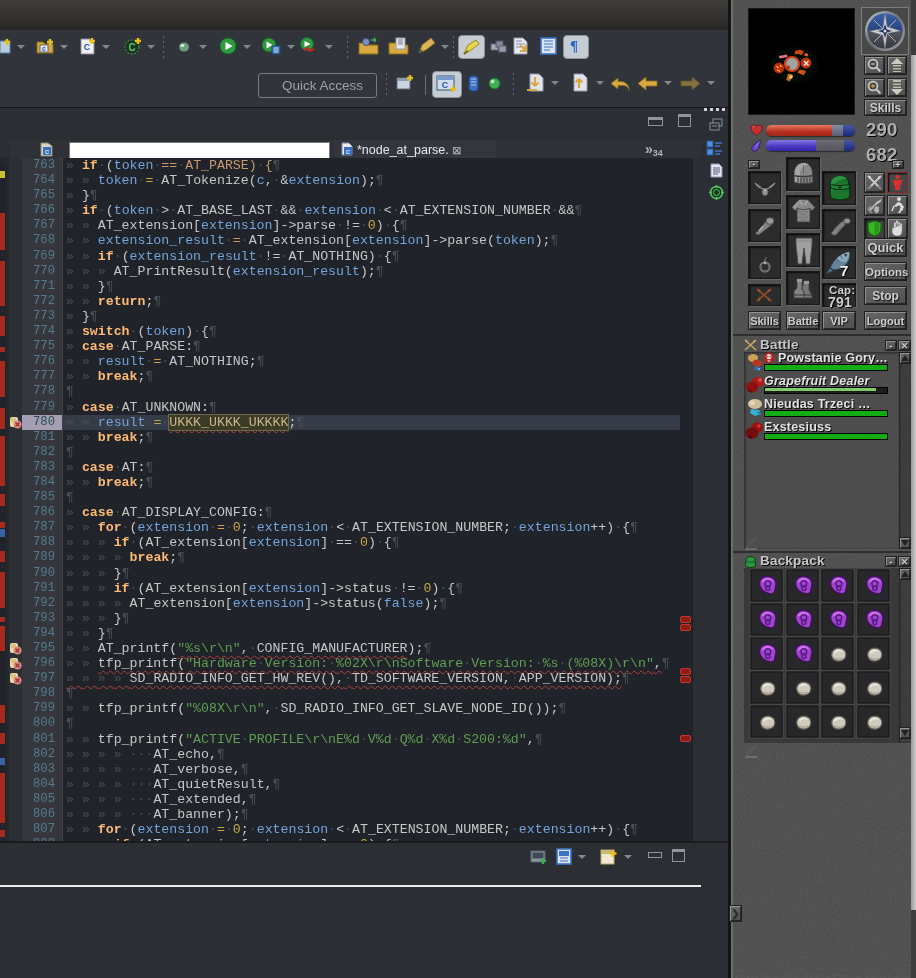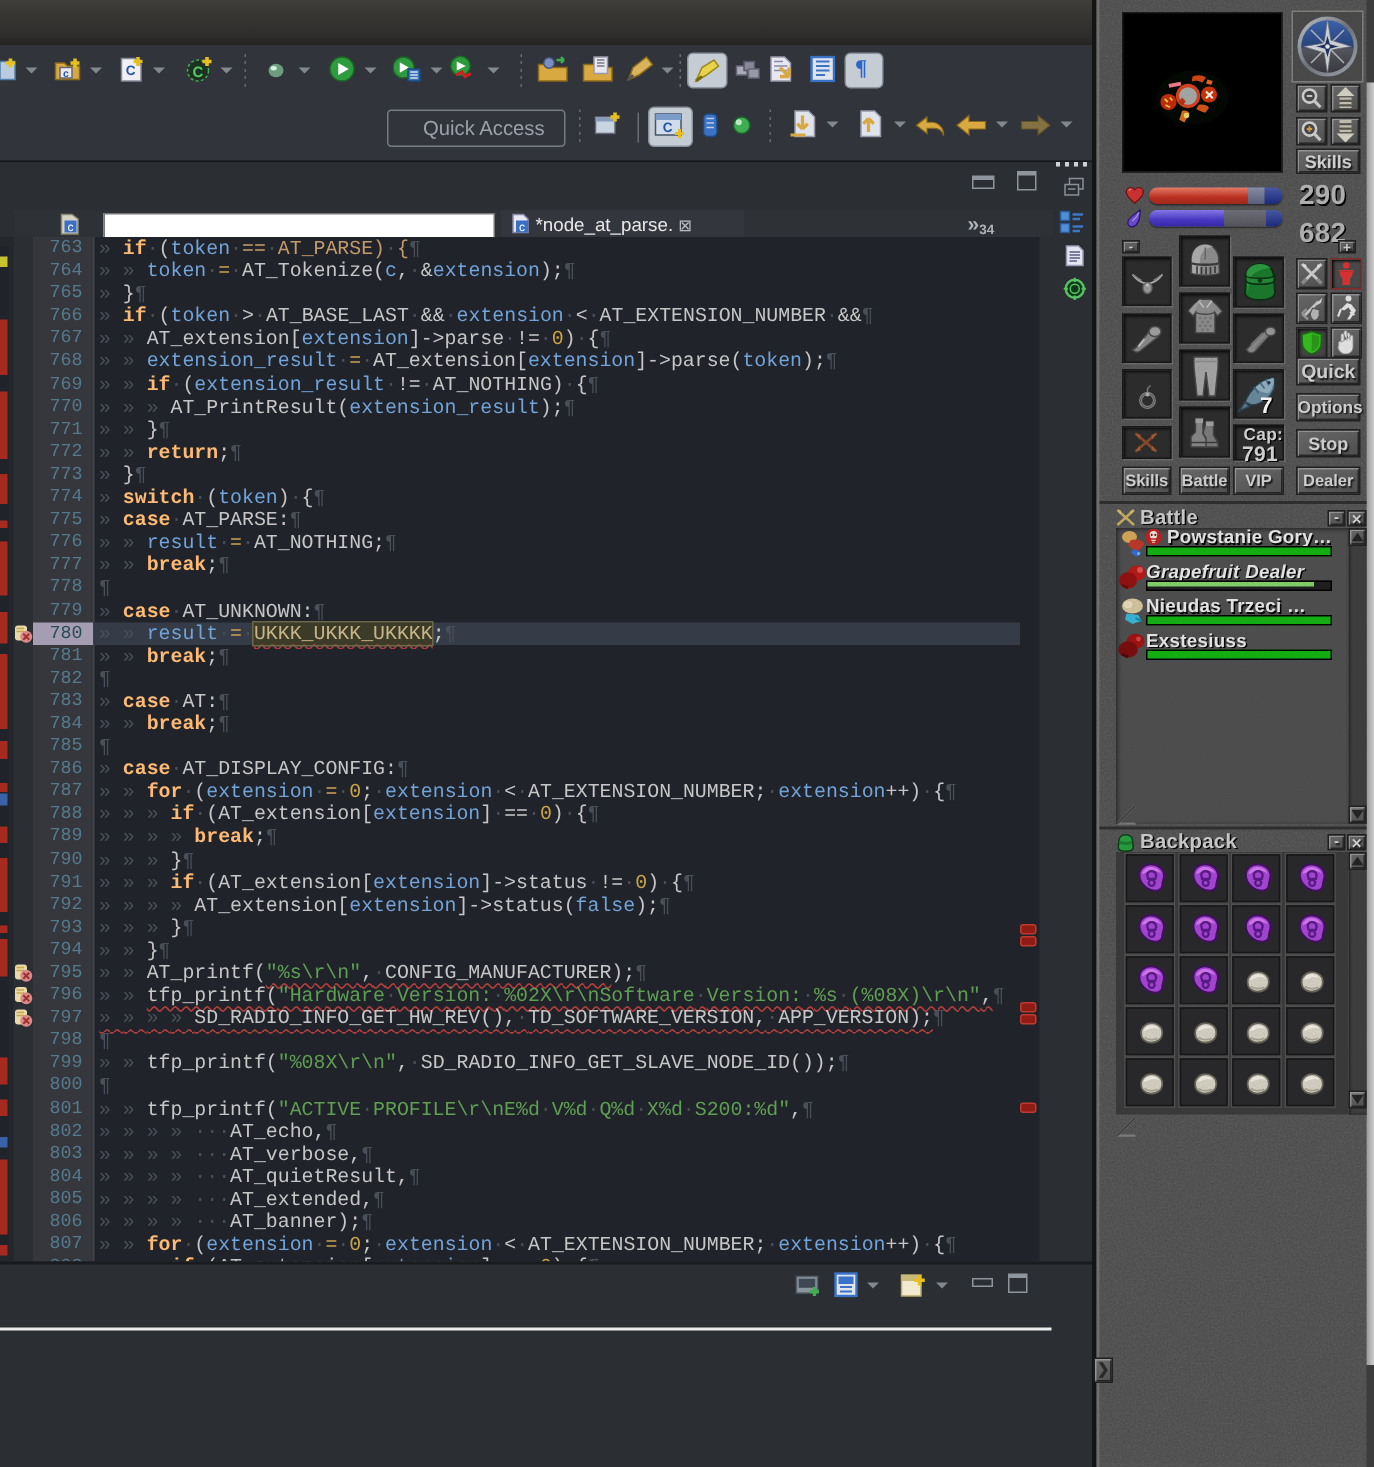--- a/index.html
+++ b/index.html
@@ -628,21 +628,21 @@
         <path d="M3 8V3.5c0-1.4 2-1.4 2 0V7m0-4.5v-1c0-1.4 2-1.4 2 0V7m0-4c0-1.4 2-1.4 2 0v4m0-2.5c0-1.3 2-1.3 2 0V11c0 3-2 5-5 5-2.5 0-4-1.5-5-4L1.5 9C1 7.8 2.5 7 3.3 8z" fill="#e8e8e8" stroke="#999" stroke-width=".6"></path>
       </svg>
 
     <div class="gbtn" style="left:136px;top:238px;width:43px;height:19px;font-size:13px;line-height:18px;">Quick</div>
     <div class="gbtn" style="left:136px;top:262px;width:43px;height:19px;font-size:11.5px;line-height:18px;">Options</div>
     <div class="gbtn" style="left:136px;top:286px;width:43px;height:19px;font-size:12px;line-height:18px;">Stop</div>
 
     <div class="gbtn" style="left:20px;top:311px;width:33px;height:19px;font-size:11px;line-height:18px;">Skills</div>
     <div class="gbtn" style="left:58px;top:311px;width:34px;height:19px;font-size:11px;line-height:18px;">Battle</div>
     <div class="gbtn" style="left:94px;top:311px;width:34px;height:19px;font-size:11px;line-height:18px;">VIP</div>
-    <div class="gbtn" style="left:136px;top:311px;width:43px;height:19px;font-size:11px;line-height:18px;">Dealer</div>
+    <div class="gbtn" style="left:136px;top:311px;width:43px;height:19px;font-size:11px;line-height:18px;">Logout</div>
 
     <div style="position:absolute;left:5px;top:334px;width:178px;height:2px;background:#2e2e2e;"></div>
     <svg style="position:absolute;left:16px;top:339px;" width="13" height="12" viewBox="0 0 13 12">
         <path d="M1 1l11 10M12 1L1 11" stroke="#c8b060" stroke-width="1.6"></path>
         <path d="M1 1l2.5.5L3 4zM12 1l-2.5.5L10 4z" fill="#d8c070"></path>
       </svg>
     <div class="gname" style="left:32px;top:337px;font-size:13.5px;color:#cfcfcf;">Battle</div>
     <div class="gbtn" style="left:157px;top:340px;width:12px;height:11px;font-size:10px;line-height:9px;">-</div>
     <div class="gbtn" style="left:170px;top:340px;width:13px;height:11px;font-size:9px;line-height:10px;">✕</div>
     <div style="position:absolute;left:16px;top:352px;width:155px;height:197px;background:#4f4f4f;box-shadow:inset 1px 1px 3px rgba(0,0,0,.55);"></div>

